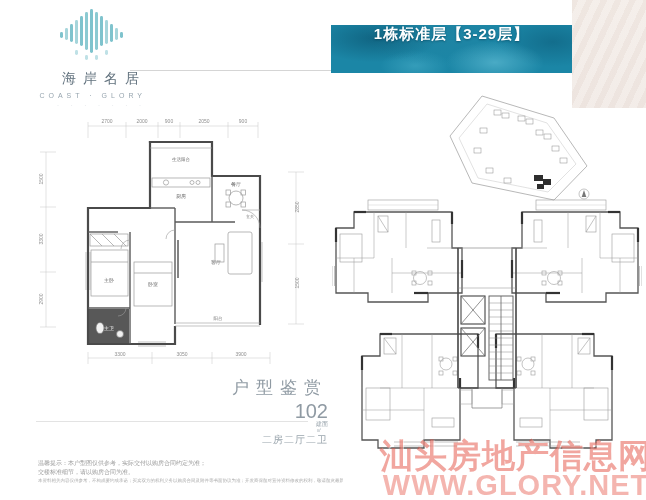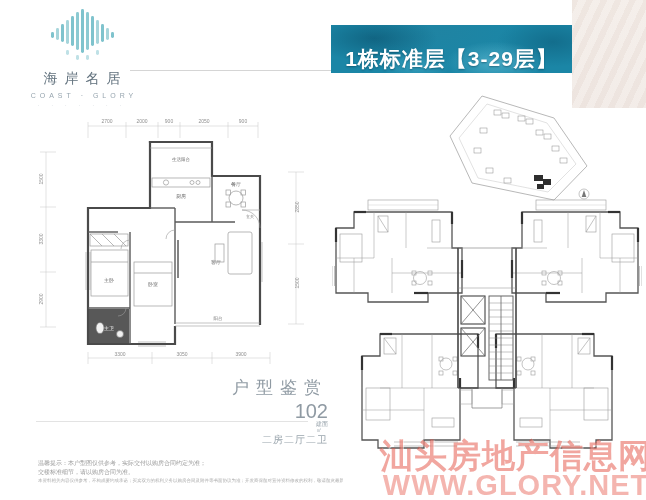--- a/index.html
+++ b/index.html
@@ -1,37 +1,37 @@
 <!DOCTYPE html>
 <html><head>
 <meta charset="utf-8">
 <style>
   html,body{margin:0;padding:0;background:#e8e8e8;}
   .canvas{
     position:relative;width:646px;height:500px;background:#ffffff;
     font-family:"Liberation Sans","DejaVu Sans",sans-serif;overflow:hidden;margin:0 auto;
   }
   
-  .logo{position:absolute;left:18px;top:6px;width:128px;text-align:center;}
+  .logo{position:absolute;left:18px;top:6px;width:128px;text-align:right;}
   .logo .cn{font-size:14px;color:#62727e;letter-spacing:7px;margin-top:2px;text-indent:7px;}
   .logo .en{font-size:7px;color:#97a5af;letter-spacing:4px;margin-top:4px;text-indent:4px;}
   .logo .dots{font-size:6px;color:#c4ccd2;letter-spacing:5px;margin-top:3px;}
   
   .header-rule{position:absolute;left:130px;top:70px;width:202px;height:1px;background:#d5d5d5;}
   .banner{
     position:absolute;left:331px;top:25px;width:241px;height:48px;
-    display:flex;align-items:flex-end;justify-content:center;
+    display:flex;align-items:flex-start;justify-content:center;
     background-color:#1b86a6;
     background-image:
       radial-gradient(ellipse 90px 34px at 18% 28%, rgba(8,74,102,.55), transparent 70%),
       radial-gradient(ellipse 70px 30px at 68% 78%, rgba(130,215,235,.45), transparent 70%),
       radial-gradient(ellipse 110px 46px at 45% 15%, rgba(34,130,160,.6), transparent 72%),
       radial-gradient(ellipse 80px 36px at 92% 35%, rgba(12,90,120,.55), transparent 70%),
       radial-gradient(ellipse 50px 22px at 35% 85%, rgba(90,190,215,.4), transparent 70%);
-    color:#fff;font-size:21px;font-weight:600;letter-spacing:1px;
+    color:#fff;font-size:15px;font-weight:600;letter-spacing:1px;
     text-shadow:0 1px 2px rgba(0,45,65,.45);
   }
   .corner-texture{
     position:absolute;left:572px;top:0;width:74px;height:108px;
     background:
       repeating-linear-gradient(115deg, rgba(236,226,220,.55) 0 6px, rgba(246,241,237,.55) 6px 13px),
       linear-gradient(180deg,#f3ece7,#efe7e3);
   }
   
   .plan-left{position:absolute;left:30px;top:112px;width:280px;height:262px;}

